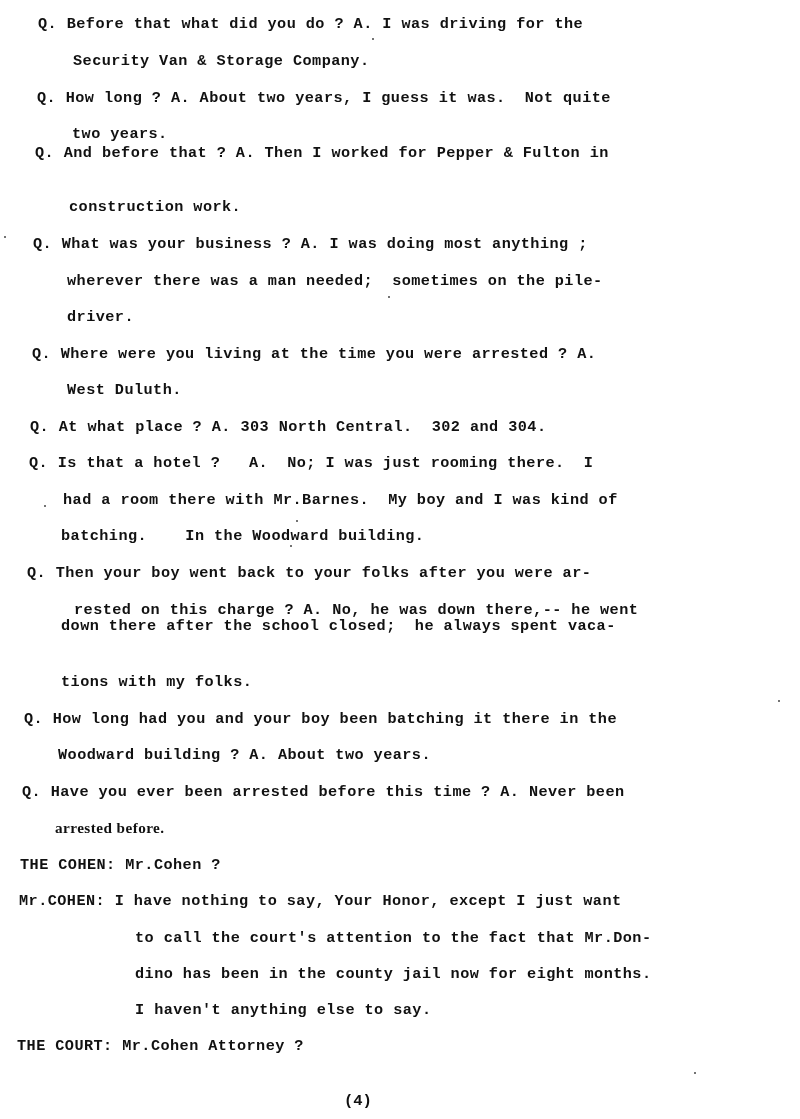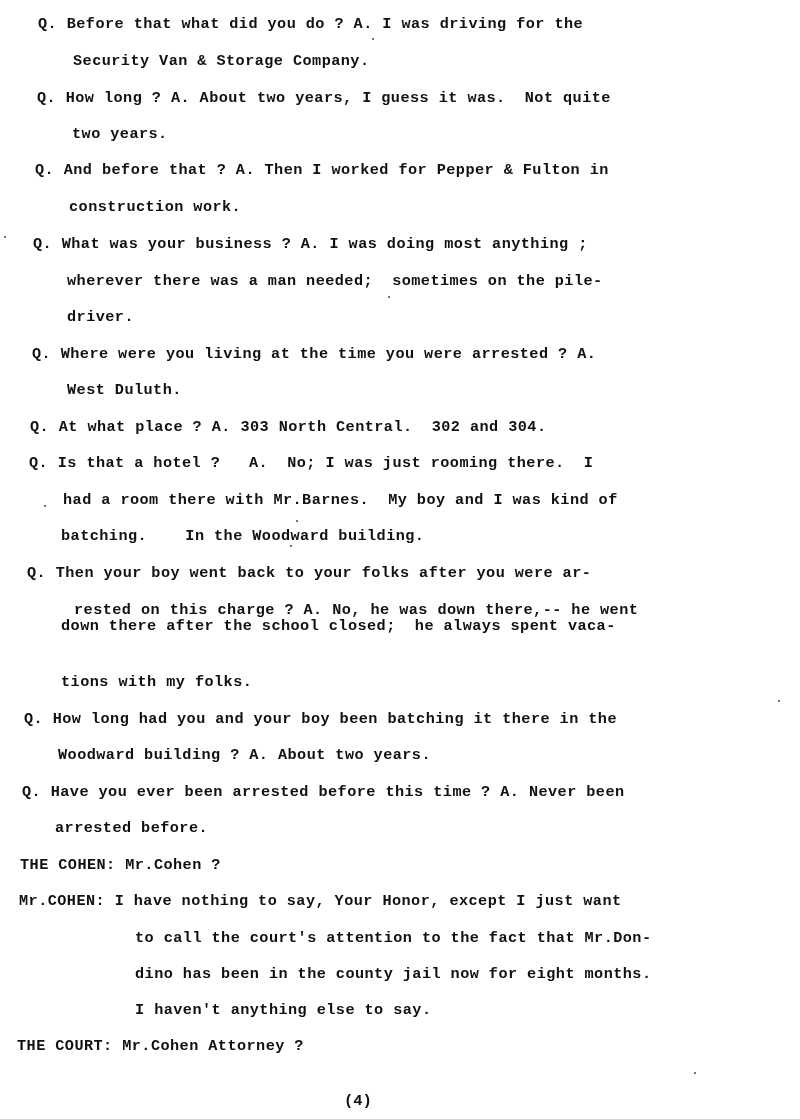--- a/index.html
+++ b/index.html
@@ -45,39 +45,39 @@
   </style>
 </head>
 <body>
 
 <div class="page" id="page">
   <div id="lines">
       <div class="line" style="left: 38px; top: 14px;">Q. Before that what did you do ? A. I was driving for the</div>
       <div class="line" style="left: 73px; top: 51px;">Security Van &amp; Storage Company.</div>
       <div class="line" style="left: 37px; top: 88px;">Q. How long ? A. About two years, I guess it was.  Not quite</div>
       <div class="line" style="left: 72px; top: 124px; text-align: right;">two years.</div>
-      <div class="line" style="left: 35px; top: 160px;">Q. And before that ? A. Then I worked for Pepper &amp; Fulton in</div>
+      <div class="line" style="left: 35px; top: 143px;">Q. And before that ? A. Then I worked for Pepper &amp; Fulton in</div>
       <div class="line" style="left: 69px; top: 197px;">construction work.</div>
       <div class="line" style="left: 33px; top: 234px;">Q. What was your business ? A. I was doing most anything ;</div>
       <div class="line" style="left: 67px; top: 271px;">wherever there was a man needed;  sometimes on the pile-</div>
       <div class="line" style="left: 67px; top: 307px;">driver.</div>
       <div class="line" style="left: 32px; top: 344px;">Q. Where were you living at the time you were arrested ? A.</div>
       <div class="line" style="left: 67px; top: 380px;">West Duluth.</div>
       <div class="line" style="left: 30px; top: 417px;">Q. At what place ? A. 303 North Central.  302 and 304.</div>
       <div class="line" style="left: 29px; top: 453px;">Q. Is that a hotel ?   A.  No; I was just rooming there.  I</div>
       <div class="line" style="left: 63px; top: 490px;">had a room there with Mr.Barnes.  My boy and I was kind of</div>
       <div class="line" style="left: 61px; top: 526px;">batching.    In the Woodward building.</div>
       <div class="line" style="left: 27px; top: 563px;">Q. Then your boy went back to your folks after you were ar-</div>
       <div class="line" style="left: 74px; top: 600px;">rested on this charge ? A. No, he was down there,-- he went</div>
       <div class="line" style="left: 61px; top: 616px;">down there after the school closed;  he always spent vaca-</div>
       <div class="line" style="left: 61px; top: 672px;">tions with my folks.</div>
       <div class="line" style="left: 24px; top: 709px;">Q. How long had you and your boy been batching it there in the</div>
       <div class="line" style="left: 58px; top: 745px;">Woodward building ? A. About two years.</div>
       <div class="line" style="left: 22px; top: 782px;">Q. Have you ever been arrested before this time ? A. Never been</div>
-      <div class="line" style="left: 55px; top: 818px;">arrested before.</div>
+      <div class="line" style="left: 55px; top: 818px; font-family: Liberation Serif, serif;">arrested before.</div>
       <div class="line" style="left: 20px; top: 855px;">THE COHEN: Mr.Cohen ?</div>
       <div class="line" style="left: 19px; top: 891px;">Mr.COHEN: I have nothing to say, Your Honor, except I just want</div>
       <div class="line" style="left: 135px; top: 928px;">to call the court's attention to the fact that Mr.Don-</div>
       <div class="line" style="left: 135px; top: 964px;">dino has been in the county jail now for eight months.</div>
       <div class="line" style="left: 135px; top: 1000px;">I haven't anything else to say.</div>
       <div class="line" style="left: 17px; top: 1036px;">THE COURT: Mr.Cohen Attorney ?</div>
     </div>
   <div class="page-number">(4)</div>
 
   <span class="speck" style="left:372px;top:38px;"></span>

